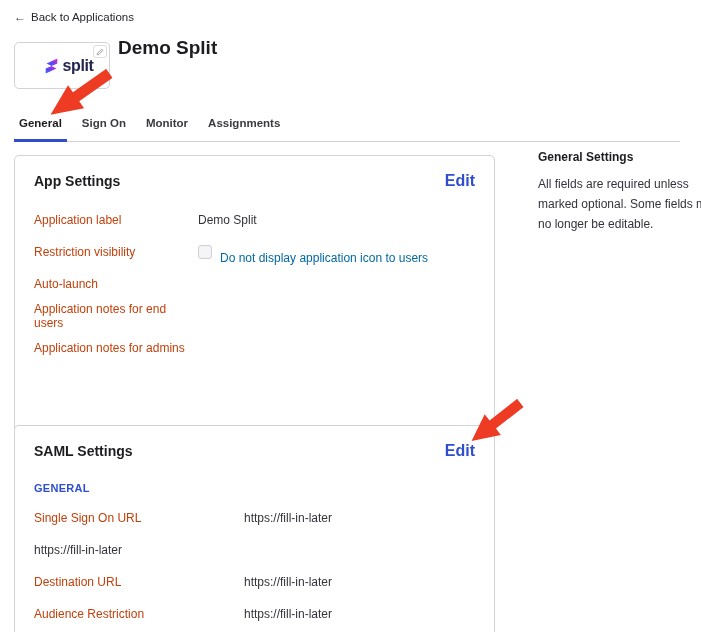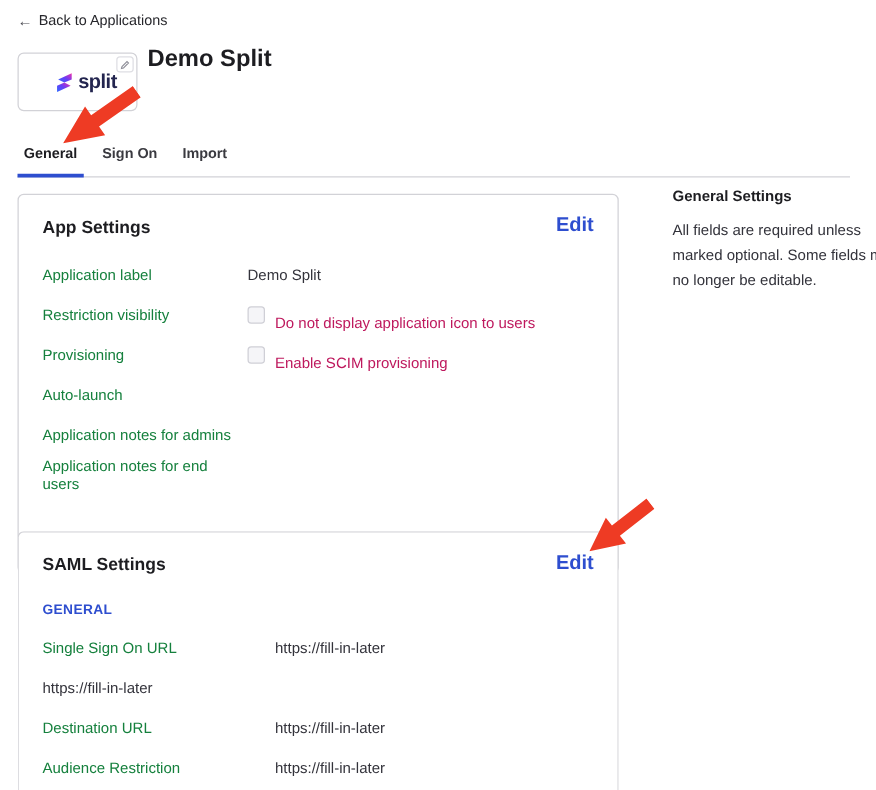--- a/index.html
+++ b/index.html
@@ -54,27 +54,27 @@
   .card{position:absolute;left:14px;width:481px;background:#fff;
     border:1px solid var(--border-gray);border-radius:5px;padding:0 19px;}
   .card.app{top:155px;height:304px;}
   .card.saml{top:425px;height:260px;border-bottom:none;border-radius:5px 5px 0 0;}
   .card-header{display:flex;justify-content:space-between;align-items:center;padding-top:16px;}
   .card-title{font-size:14px;font-weight:bold;color:var(--text-dark);}
   .edit-link{font-size:16px;font-weight:bold;color:var(--link-blue);text-decoration:none;cursor:pointer;}
   .rows{margin-top:14px;}
   .row{display:grid;align-items:center;min-height:32px;font-size:12px;}
   .card.app .row{grid-template-columns:164px 1fr;}
-  .card.saml .row{grid-template-columns:186px 1fr;}
-  .row .lbl{color:#15803d;}
+  .card.saml .row{grid-template-columns:186px 1fr;gap:24px;}
+  .row .lbl{color:#c2410c;}
   .row .val{color:#33333b;}
   .cbwrap{display:flex;align-items:center;gap:8px;}
   .checkbox{width:14px;height:14px;border:1px solid #cfcfd6;border-radius:3px;
     background:#f5f5f8;flex:0 0 auto;}
-  .cblabel{color:#be185d;margin-top:11px;}
+  .cblabel{color:#0369a1;margin-top:11px;}
   .section-head{margin-top:22px;font-size:11px;font-weight:bold;color:var(--link-blue);
     letter-spacing:0.3px;}
   .card.saml .rows{margin-top:8px;}
 
   
   .side{position:absolute;left:538px;top:150px;width:184px;}
   .side h3{font-size:12px;font-weight:bold;margin-bottom:10px;color:var(--text-dark);}
   .side p{font-size:12px;line-height:20px;color:#33333b;}
 
   
@@ -112,56 +112,50 @@
       </svg>
     </span>
   </div>
 
   <h1 class="title">Demo Split</h1>
 
 
   <nav class="tabs">
     <div class="tab active">General</div>
     <div class="tab">Sign On</div>
-    <div class="tab">Import</div>
+    <div class="tab">Monitor</div>
+    <div class="tab">Assignments</div>
   </nav>
 
   <section class="card app">
     <div class="card-header">
       <h2 class="card-title">App Settings</h2>
       <a class="edit-link">Edit</a>
     </div>
     <div class="rows">
       <div class="row">
         <span class="lbl">Application label</span>
         <span class="val">Demo Split</span>
       </div>
       <div class="row">
         <span class="lbl">Restriction visibility</span>
         <span class="cbwrap">
           <span class="checkbox"></span>
           <span class="cblabel">Do not display application icon to users</span>
         </span>
       </div>
       <div class="row">
-        <span class="lbl">Provisioning</span>
-        <span class="cbwrap">
-          <span class="checkbox"></span>
-          <span class="cblabel">Enable SCIM provisioning</span>
-        </span>
-      </div>
-      <div class="row">
         <span class="lbl">Auto-launch</span>
       </div>
       <div class="row">
+        <span class="lbl">Application notes for end users</span>
+        <span class="val"></span>
+      </div>
+      <div class="row">
         <span class="lbl">Application notes for admins</span>
-        <span class="val"></span>
-      </div>
-      <div class="row">
-        <span class="lbl">Application notes for end users</span>
         <span class="val"></span>
       </div>
     </div>
   </section>
 
   <section class="card saml">
     <div class="card-header">
       <h2 class="card-title">SAML Settings</h2>
       <a class="edit-link">Edit</a>
     </div>

